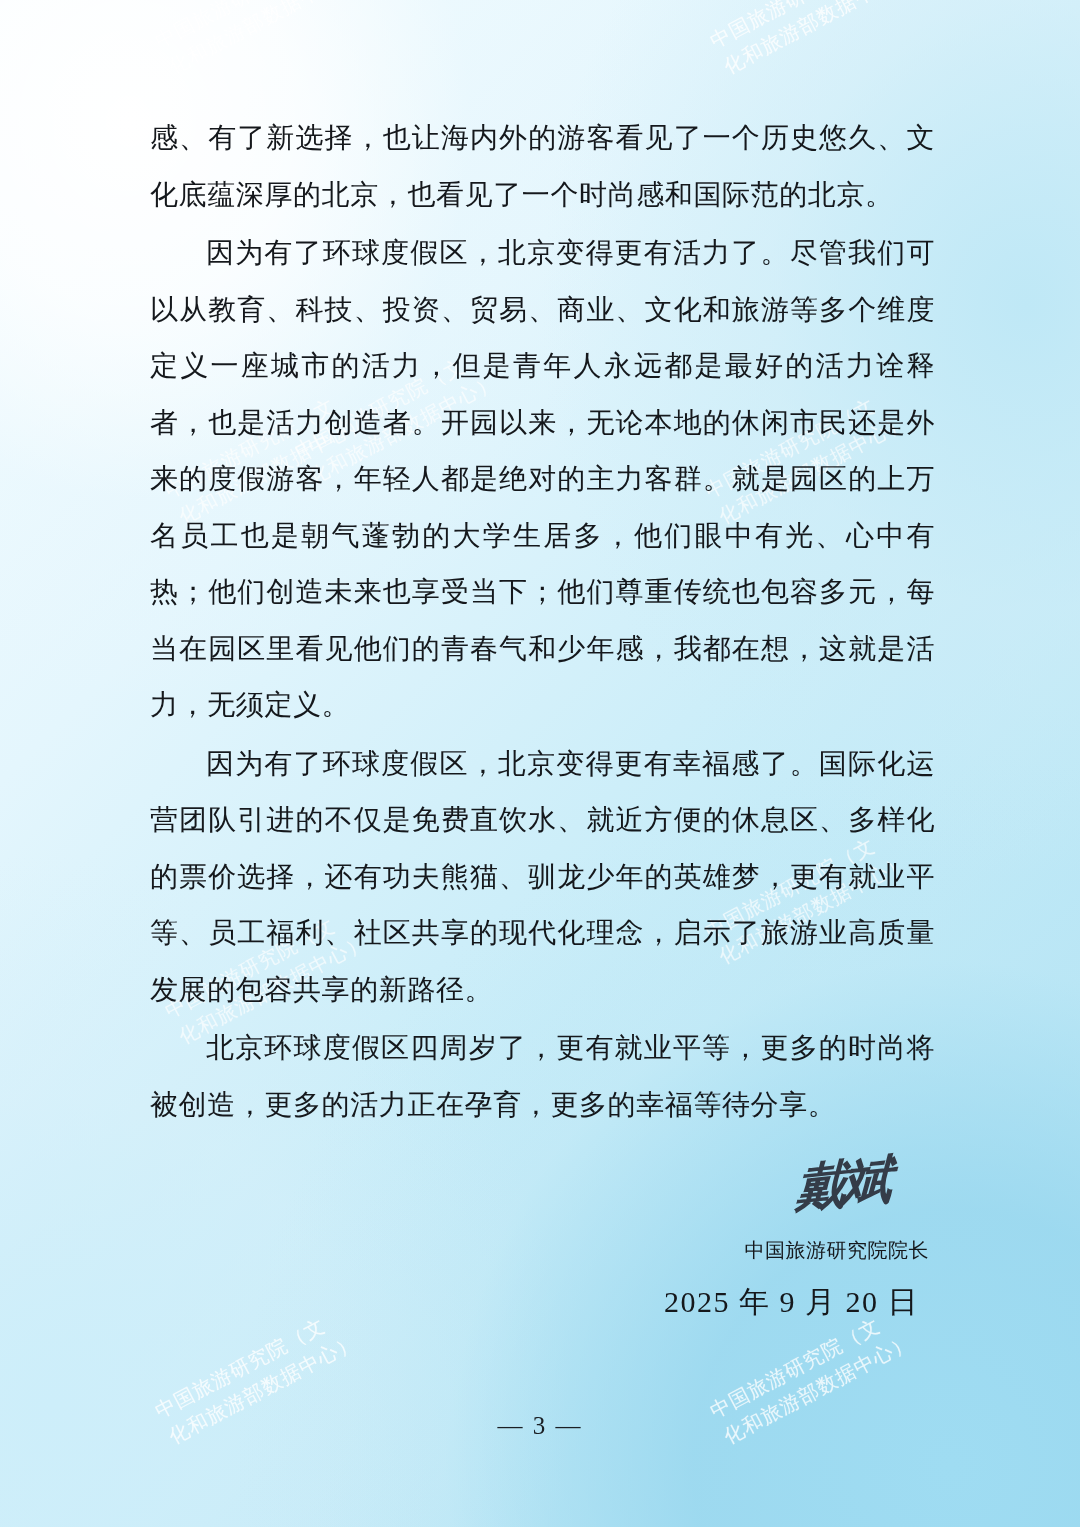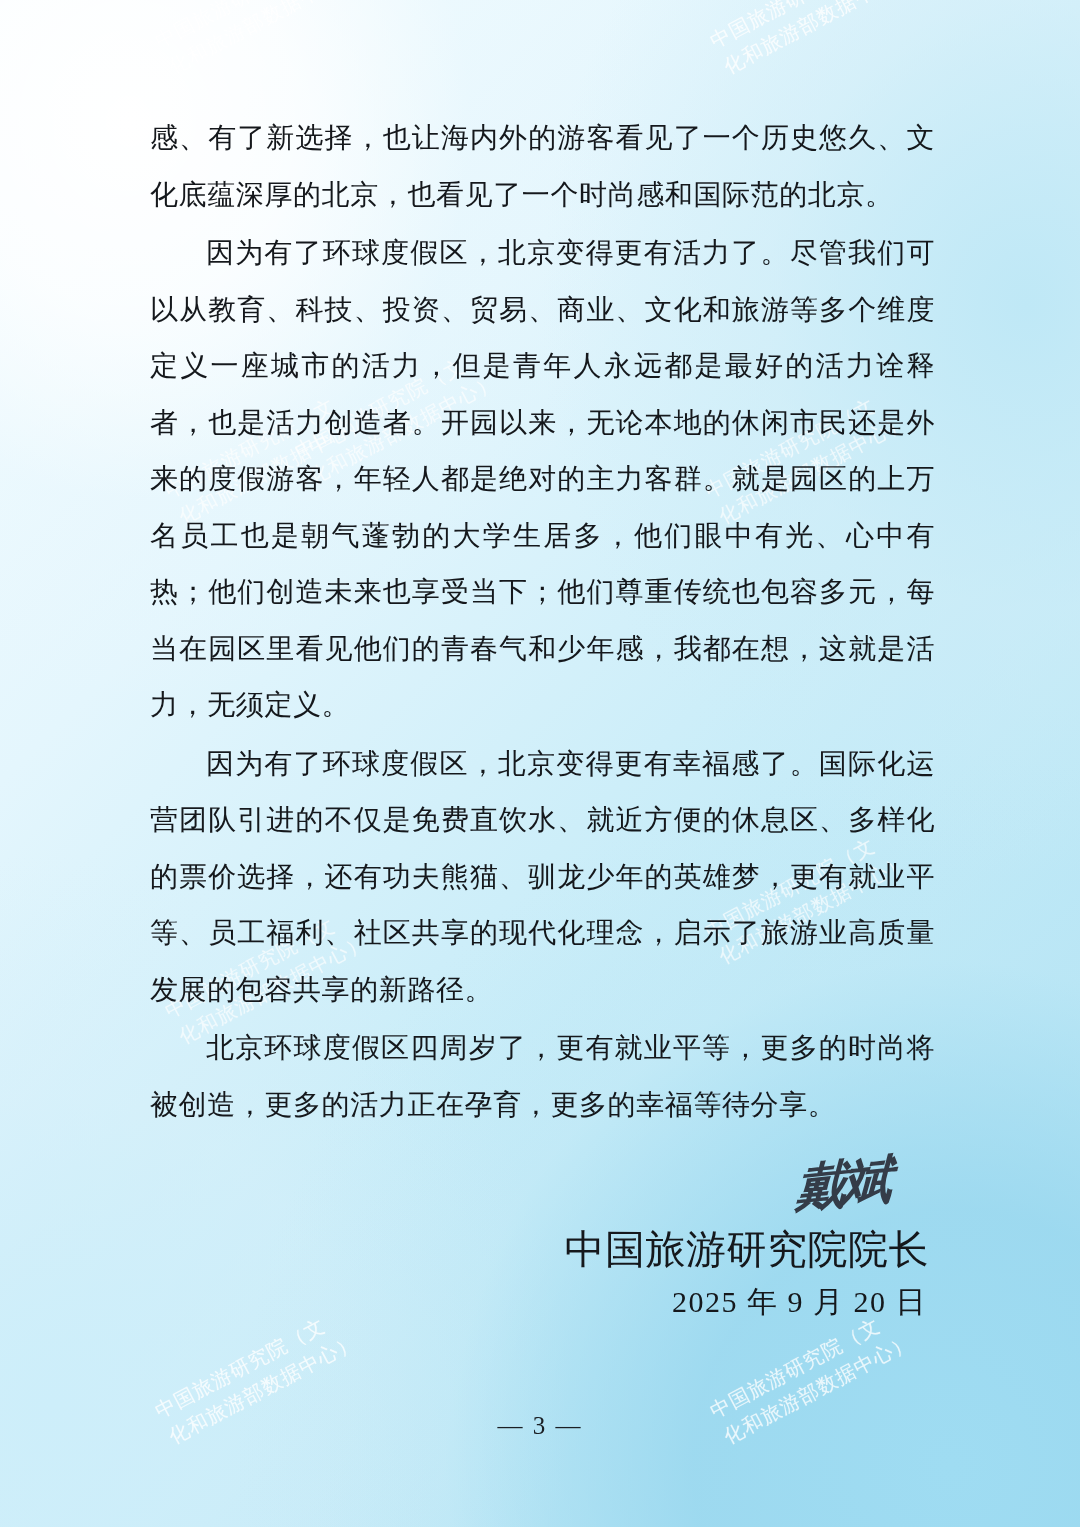--- a/index.html
+++ b/index.html
@@ -81,32 +81,32 @@
     font-style: italic;
     font-weight: 700;
     letter-spacing: -6px;
     transform: rotate(-6deg) skewX(-8deg);
     display: inline-block;
     margin-right: 48px;
     margin-bottom: 4px;
     opacity: 0.92;
   }
   .sign-title {
-    font-size: 40px;
+    font-size: 20px;
     line-height: 52px;
     color: #15181c;
     letter-spacing: 0.5px;
     margin-right: 6px;
   }
   .sign-date {
     font-size: 30px;
     line-height: 52px;
     color: #15181c;
     letter-spacing: 1.5px;
-    margin-right: 8px;
+    margin-right: 16px;
   }
 
   .page-number {
     position: absolute;
     left: 0;
     right: 0;
     top: 1412px;
     text-align: center;
     font-size: 25px;
     color: #1b1f24;

